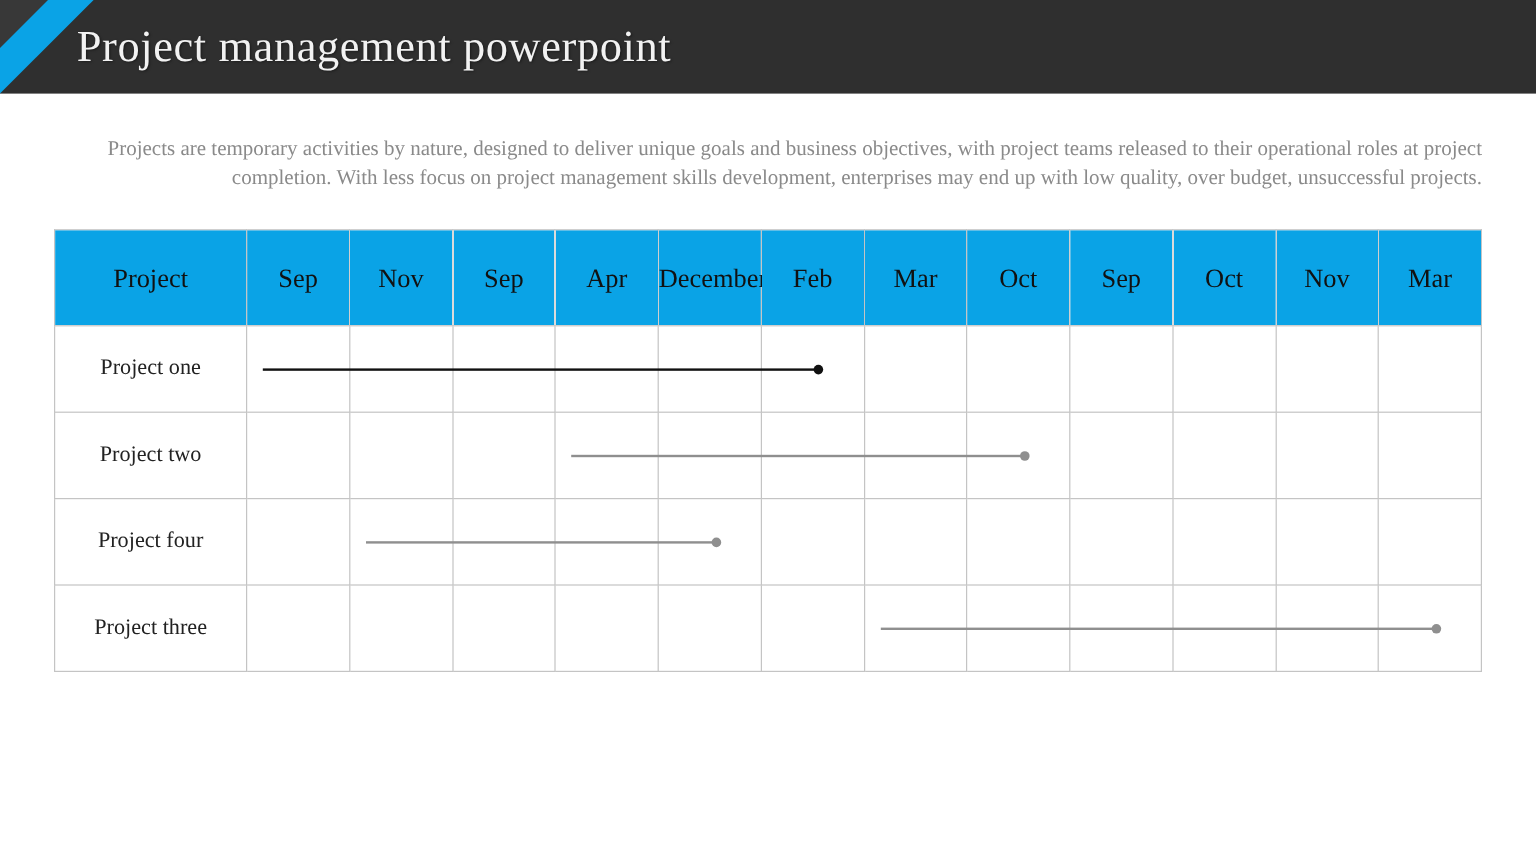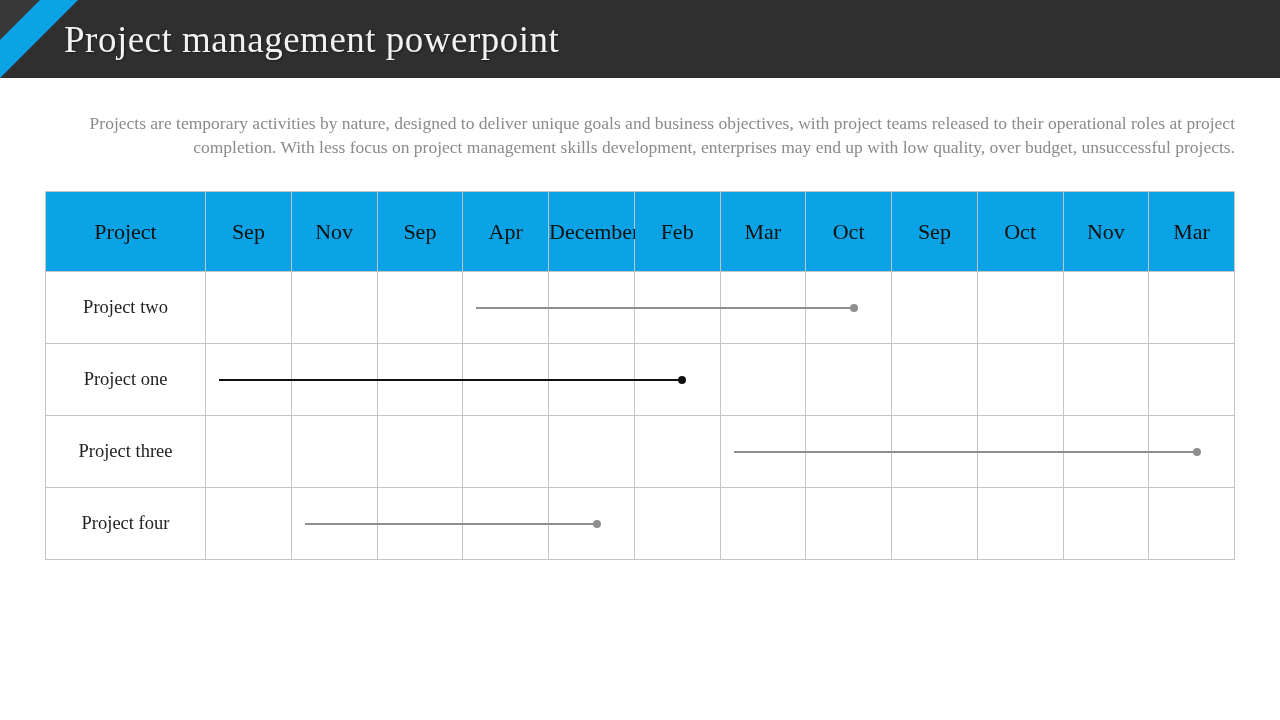--- a/index.html
+++ b/index.html
@@ -129,74 +129,74 @@
         <th>Mar</th>
         <th>Oct</th>
         <th>Sep</th>
         <th>Oct</th>
         <th>Nov</th>
         <th>Mar</th>
       </tr>
     </thead>
     <tbody id="gantt-body">
         <tr class="bar-row">
+          <td class="proj-col proj-name">Project one</td>
+          <td>
+            <div class="bar bar-black" style="background: rgb(17, 17, 17); left: 12.875px; width: 463.5px;"></div>
+          </td>
+          <td></td>
+          <td></td>
+          <td></td>
+          <td></td>
+          <td></td>
+          <td></td>
+          <td></td>
+          <td></td>
+          <td></td>
+          <td></td>
+          <td></td>
+        </tr>
+        <tr class="bar-row">
           <td class="proj-col proj-name">Project two</td>
           <td>
             <div class="bar bar-gray" style="background: rgb(143, 143, 143); left: 270.375px; width: 377.667px;"></div>
           </td>
           <td></td>
           <td></td>
           <td></td>
           <td></td>
           <td></td>
           <td></td>
           <td></td>
           <td></td>
           <td></td>
           <td></td>
           <td></td>
         </tr>
         <tr class="bar-row">
-          <td class="proj-col proj-name">Project one</td>
-          <td>
-            <div class="bar bar-black" style="background: rgb(17, 17, 17); left: 12.875px; width: 463.5px;"></div>
+          <td class="proj-col proj-name">Project four</td>
+          <td>
+            <div class="bar bar-gray" style="background: rgb(143, 143, 143); left: 98.7083px; width: 291.833px;"></div>
           </td>
           <td></td>
           <td></td>
           <td></td>
           <td></td>
           <td></td>
           <td></td>
           <td></td>
           <td></td>
           <td></td>
           <td></td>
           <td></td>
         </tr>
         <tr class="bar-row">
           <td class="proj-col proj-name">Project three</td>
           <td>
             <div class="bar bar-gray" style="background: rgb(143, 143, 143); left: 527.875px; width: 463.5px;"></div>
-          </td>
-          <td></td>
-          <td></td>
-          <td></td>
-          <td></td>
-          <td></td>
-          <td></td>
-          <td></td>
-          <td></td>
-          <td></td>
-          <td></td>
-          <td></td>
-        </tr>
-        <tr class="bar-row">
-          <td class="proj-col proj-name">Project four</td>
-          <td>
-            <div class="bar bar-gray" style="background: rgb(143, 143, 143); left: 98.7083px; width: 291.833px;"></div>
           </td>
           <td></td>
           <td></td>
           <td></td>
           <td></td>
           <td></td>
           <td></td>
           <td></td>
           <td></td>
           <td></td>

